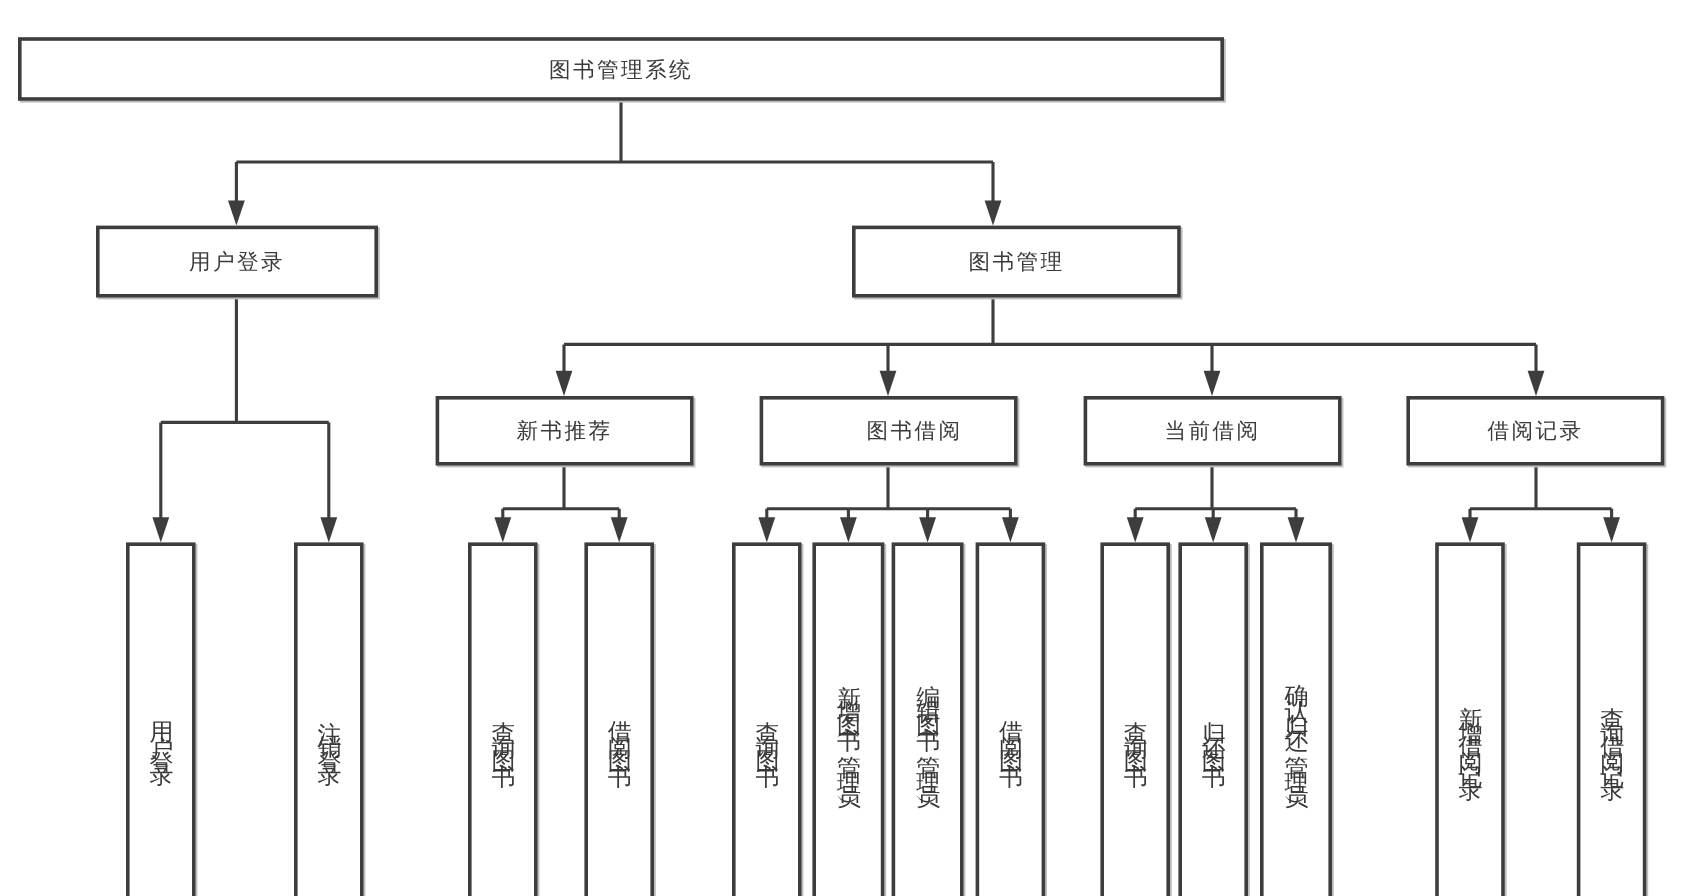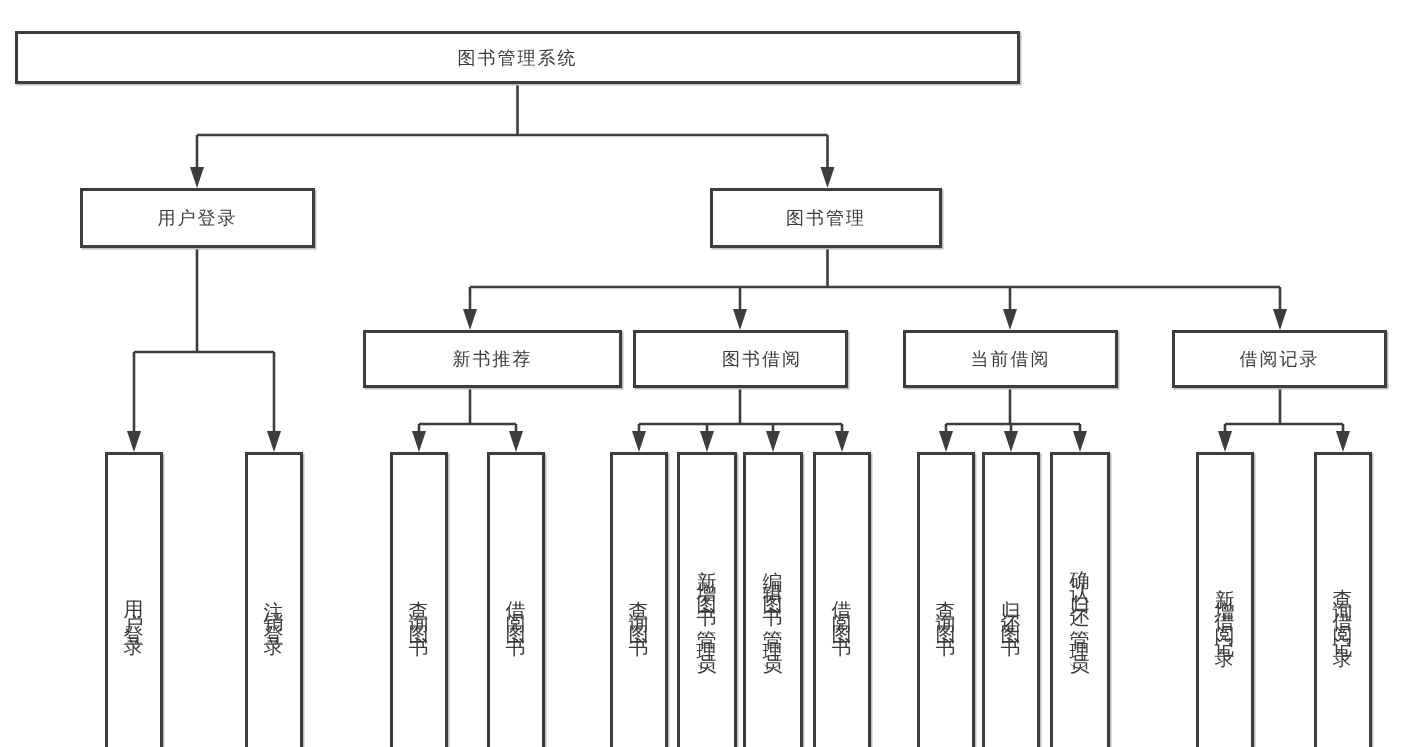--- a/index.html
+++ b/index.html
@@ -89,23 +89,23 @@
       <polygon points="1004,415 1018,415 1011,436"></polygon>
       <polygon points="1073,415 1087,415 1080,436"></polygon>
       <polygon points="1218,415 1232,415 1225,436"></polygon>
       <polygon points="1336,415 1350,415 1343,436"></polygon>
     </g>
   </svg>
 
   <div class="box h-box" style="left:15px; top:15px; width:1005px; height:53px;">图书管理系统</div>
 
   <div class="box h-box" style="left:80px; top:172px; width:235px; height:60px;">用户登录</div>
-  <div class="box h-box" style="left:710px; top:172px; width:232px; height:60px;">图书管理</div>
+  <div class="box h-box" style="left:710px; top:172px; width:274px; height:60px;">图书管理</div>
 
-  <div class="box h-box" style="left:363px; top:314px; width:259px; height:58px;">新书推荐</div>
+  <div class="box h-box" style="left:363px; top:314px; width:215px; height:58px;">新书推荐</div>
   <div class="box h-box" style="left:633px; top:314px; width:215px; height:58px;padding-left:43px;">图书借阅</div>
   <div class="box h-box" style="left:903px; top:314px; width:215px; height:58px;">当前借阅</div>
   <div class="box h-box" style="left:1172px; top:314px; width:215px; height:58px;">借阅记录</div>
 
   <div class="box leaf" style="left:105px; width:58px;">
     <span>用户登录</span>
   </div>
   <div class="box leaf" style="left:245px; width:58px;">
     <span>注销登录</span>
   </div>

